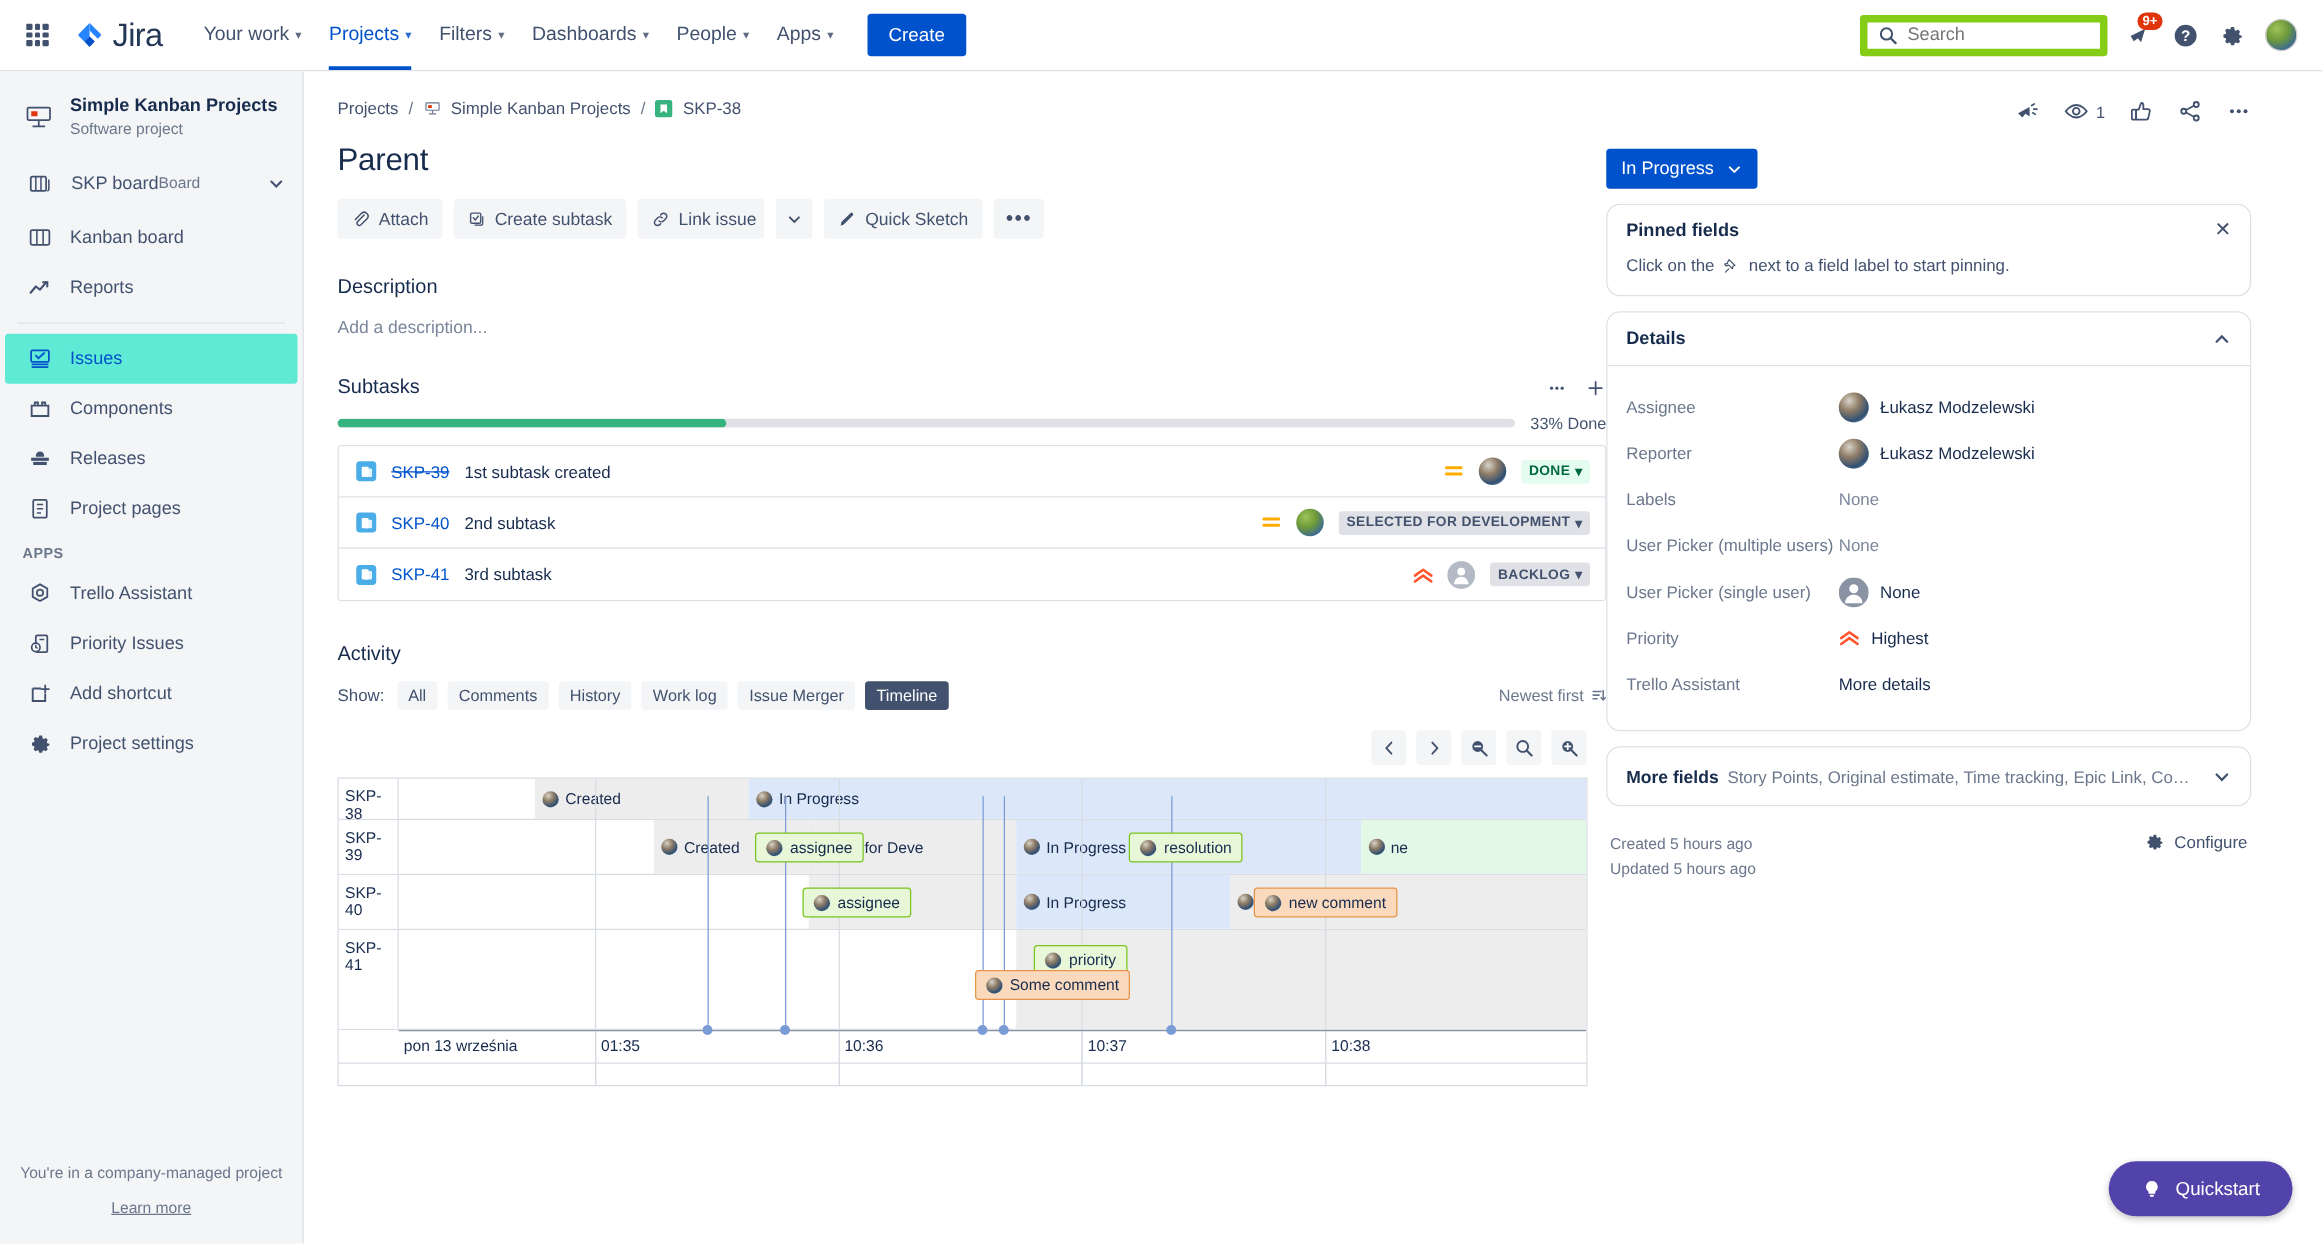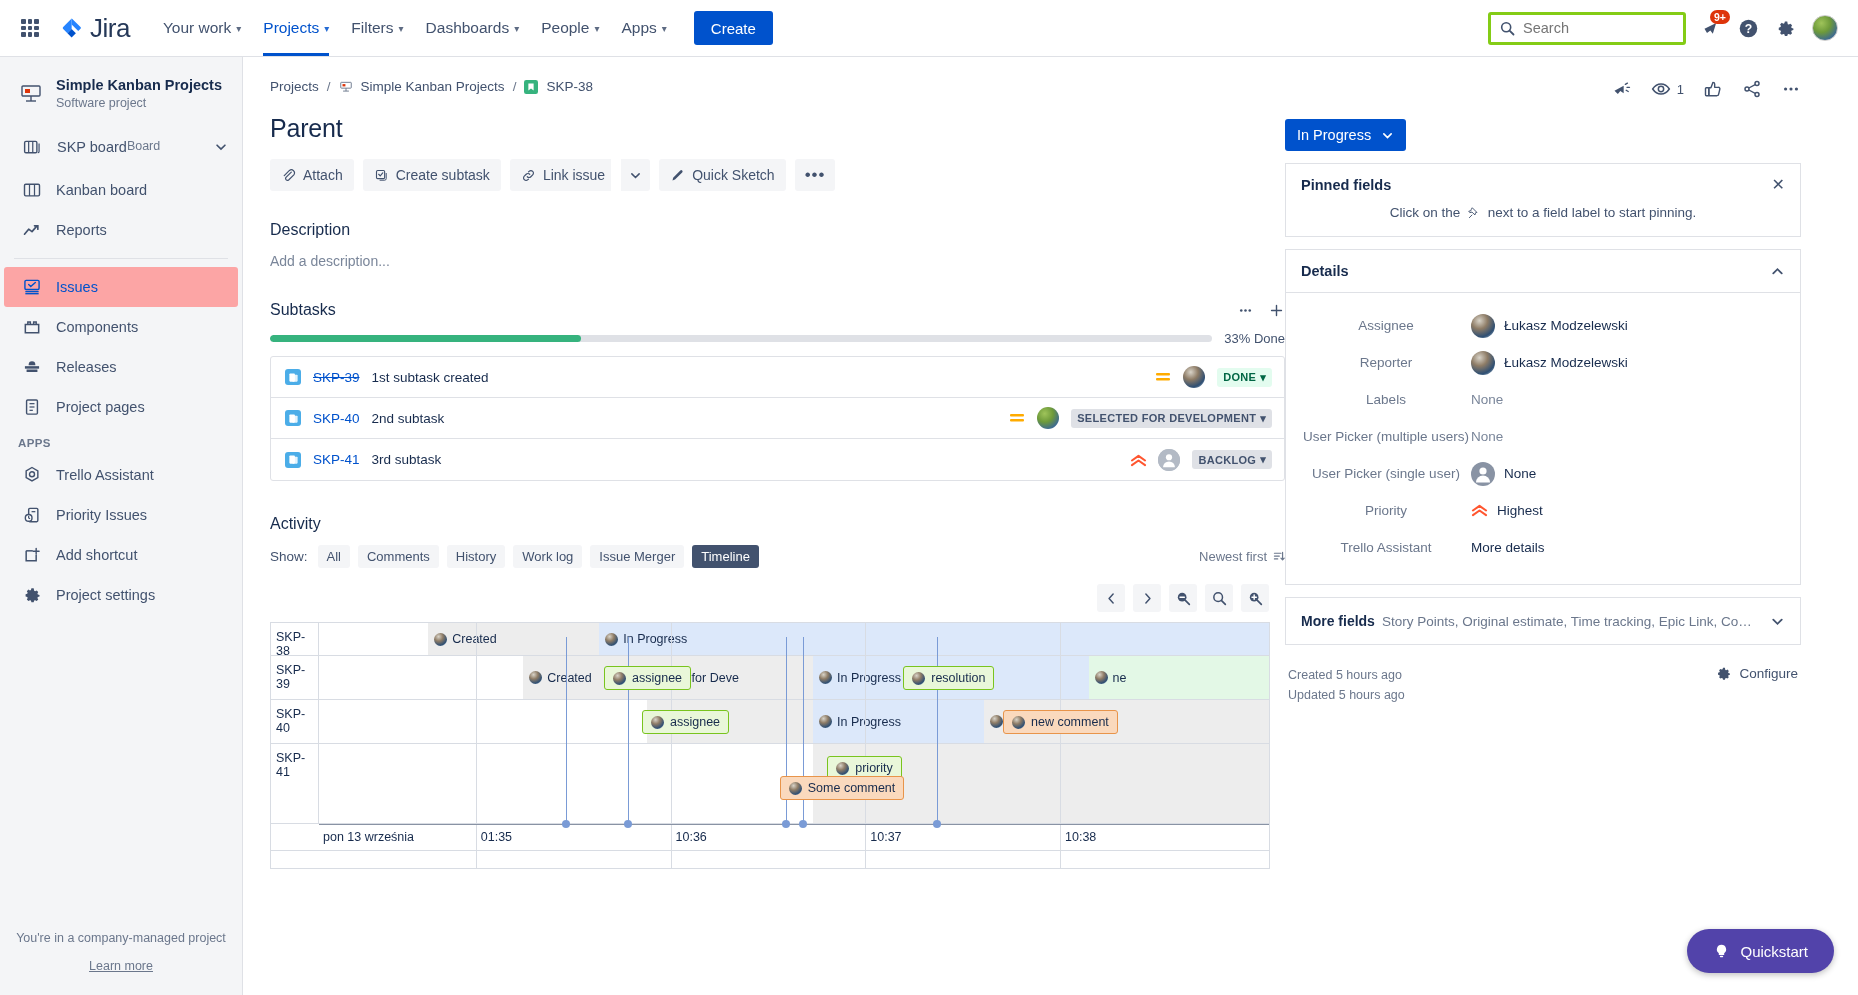--- a/index.html
+++ b/index.html
@@ -35,21 +35,21 @@
     content:''; position:absolute; left:11px; right:11px; bottom:0; height:3px; background:#0052CC;
   }
   .caret { margin-left:5px; font-size:10px; opacity:.85;}
   .create-btn {
     margin-left: 16px; background:#0052CC; color:#fff; border:none;
     height:34px; padding:0 17px; border-radius:3px; font-size:15px; cursor:pointer;
     font-family:inherit;
   }
   .nav-right { margin-left:auto; display:flex; align-items:center; gap:16px; margin-right:20px;}
   .searchbox {
-    width:198px; height:33px; border:3px solid #84cc16; border-radius:3px;
+    width:198px; height:33px; border:6px solid #84cc16; border-radius:3px;
     display:flex; align-items:center; padding: 0 9px; gap:8px; background:#fff; cursor:text;
   }
   .searchbox input {
     border:none; outline:none; font-size:14.5px; color:#7A869A;
     font-family:inherit; width:100%; background:transparent;
   }
   .ic { cursor:pointer; display:flex; align-items:center; justify-content:center; position:relative;}
   .badge9 {
     position:absolute; top:-8px; left:8px; background:#DE350B; color:#fff;
     font-size:10.5px; font-weight:bold; border-radius:8px; padding:1px 4px 1px 4px; line-height:12px;
@@ -69,21 +69,21 @@
   .proj-head { display:flex; align-items:center; gap:12px; padding: 20px 16px 14px 18px;}
   .proj-avatar { width:26px;height:26px;flex:0 0 26px; display:flex;align-items:center;justify-content:center;}
   .proj-name { font-size:14.5px; font-weight:bold; color:#172B4D; line-height:17px;}
   .proj-sub { font-size:12.5px; color:#6B778C; margin-top:2px;}
   .side-item {
     display:flex; align-items:center; gap:14px; height:40px; padding: 0 10px 0 18px;
     font-size:14.5px; color:#42526E; cursor:pointer; position:relative; border-radius:3px;
     margin: 0 4px;
   }
   .side-item.board { height:46px; }
-  .side-item.selected { background:#fca5a5; color:#0052CC; }
+  .side-item.selected { background:#5eead4; color:#0052CC; }
   .side-item.selected::before{
     content:''; position:absolute; left:-4px; top:0; bottom:0; width:3px; background:transparent;
   }
   .side-item .lbl-2 { display:flex; flex-direction:row; }
   .side-item .lbl-2 .s { font-size:12.5px; color:#6B778C;}
   .side-sep { height:1px; background:#DFE1E6; margin: 8px 14px; }
   .apps-hd { font-size:11.5px; font-weight:bold; color:#6B778C; letter-spacing:.4px; padding: 10px 0 6px 18px;}
   .side-foot { margin-top:auto; text-align:center; padding-bottom: 22px; }
   .side-foot .t { font-size:12.5px; color:#6B778C; }
   .side-foot .l { font-size:12.5px; color:#6B778C; text-decoration:underline; margin-top:14px; display:block; cursor:pointer;}
@@ -190,21 +190,21 @@
   .date-lbl { position:absolute; left:52px; bottom:24px; font-size:12.5px; color:#172B4D;}
   
   .right-col { width: 540px; flex:0 0 540px; padding: 22px 24px 0 0; }
   .status-btn {
     background:#0052CC; color:#fff; border:none; border-radius:3px; height:32px;
     display:inline-flex; align-items:center; gap:10px; padding: 0 12px; font-size:14.5px;
     font-weight:500; cursor:pointer; font-family:inherit;
   }
   .hdr-icons { display:flex; align-items:center; gap:19px; justify-content:flex-end; margin-bottom:20px; color:#42526E;}
   .hdr-icons .wc { display:flex; align-items:center; gap:6px; font-size:13px; cursor:pointer;}
-  .card { border:1px solid #DFE1E6; border-radius:0; background:#fff; margin-top:12px;text-align:center;}
+  .card { border:1px solid #DFE1E6; border-radius:11px; background:#fff; margin-top:12px;}
   .card-hd { display:flex; align-items:center; padding: 13px 15px 12px 15px;}
   .card-hd .t { font-size:14.5px; font-weight:bold; color:#172B4D;}
   .card-hd .x { margin-left:auto; cursor:pointer; color:#42526E; font-size:16px; line-height:12px;}
   .card-body { padding: 0 15px 16px 15px; font-size:13.5px; color:#42526E;}
   .details-hd { border-bottom:1px solid #DFE1E6; padding:13px 15px;}
   .fields { padding: 14px 15px 18px 15px;}
   .frow { display:flex; align-items:center; min-height:37px;}
   .flabel { width:170px; flex:0 0 170px; font-size:13.5px; color:#6B778C;}
   .fval { font-size:13.5px; color:#172B4D; display:flex; align-items:center; gap:9px;}
   .fval.muted { color:#7A869A;}

